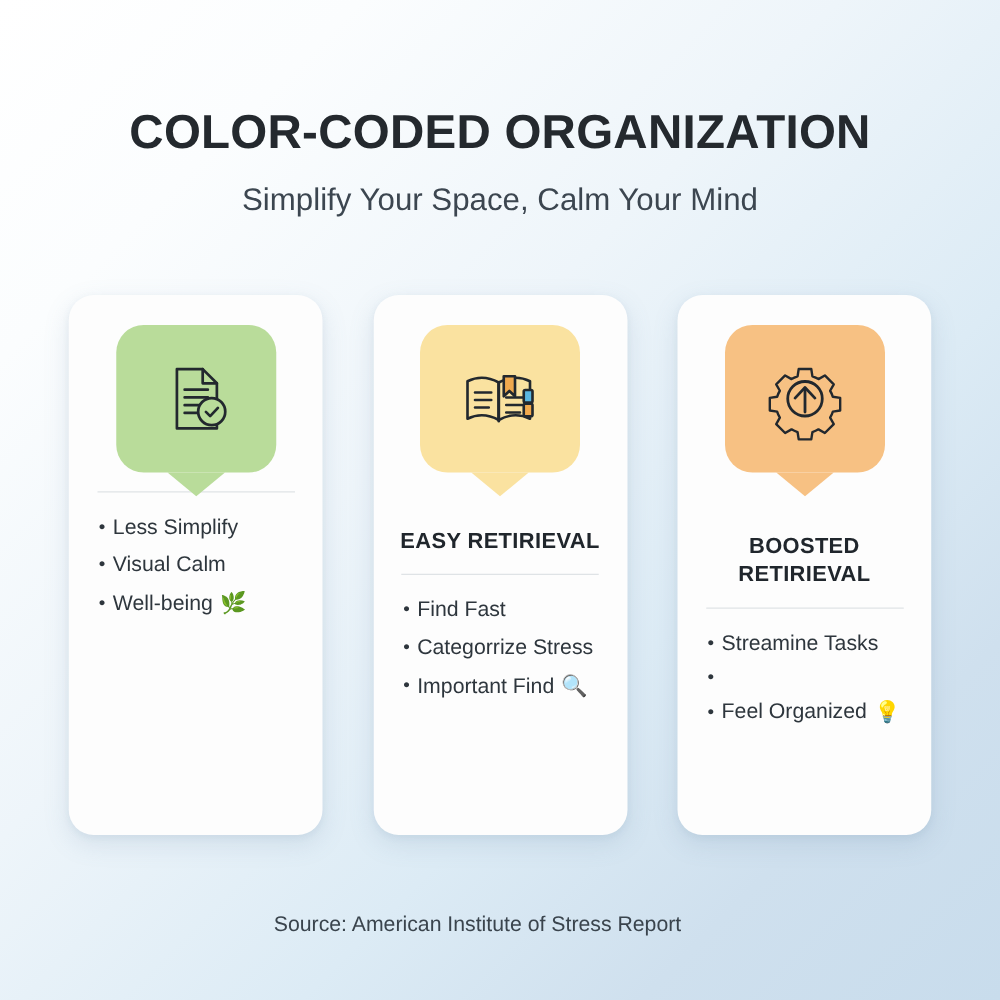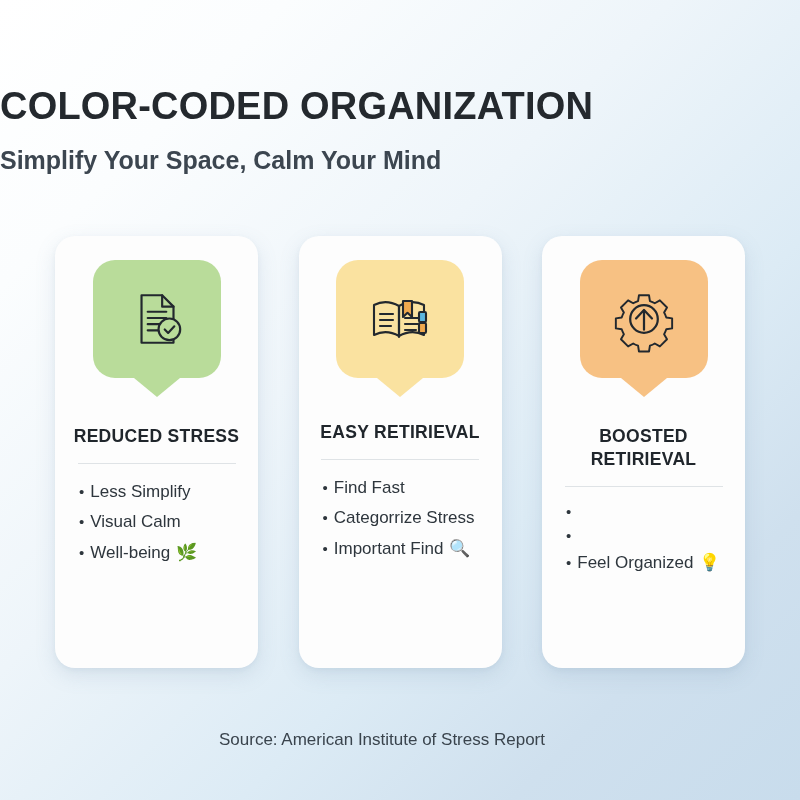--- a/index.html
+++ b/index.html
@@ -14,27 +14,27 @@
         #dcebf5 65%,
         #cfe0ee 82%,
         #c8dcec 100%);
     position:relative;
     overflow:hidden;
   }
 
   .poster { position:absolute; inset:0; }
 
   
-  .header { position:absolute; top:86px; left:0; width:800px; text-align:left; }
+  .header { position:absolute; top:86px; left:0; width:800px; text-align:center; }
   .title {
     font-size:38px; font-weight:bold; letter-spacing:0.2px;
     color:#24292e; line-height:1.1; white-space:nowrap;
   }
   .subtitle {
-    margin-top:17px; font-size:25px; font-weight:700;
+    margin-top:17px; font-size:25px; font-weight:400;
     color:#3c4650; line-height:1.2;
   }
 
   
   .cards {
     position:absolute; top:236px; left:55px;
     width:690px; height:432px;
     display:flex; justify-content:space-between;
   }
   .card {
@@ -117,21 +117,20 @@
               <path d="M17 9h20l11 11v35H17z"></path>
               <path d="M37 9v11h11"></path>
               <path d="M23 25h18M23 31h18M23 37h14M23 43h11"></path>
               <circle cx="44" cy="42" r="10.5" fill="#b9dc9a"></circle>
               <path d="M39.5 42.2l3.3 3.3 6-6.4"></path>
             </svg>
           </span>
         </div>
         <div class="badge-tail" style="border-top:19px solid #b9dc9a;"></div>
       </div>
-      <div class="card-title">REDUCED STRESS</div>
       <div class="divider"></div>
       <div class="bullets">
         <div class="bullet">
           <span class="dot">•</span>
           <span>Less Simplify</span>
           <span class="emoji"></span>
         </div>
         <div class="bullet">
           <span class="dot">•</span>
           <span>Visual Calm</span>
@@ -196,20 +195,21 @@
             </svg>
           </span>
         </div>
         <div class="badge-tail" style="border-top:19px solid #f7c183;"></div>
       </div>
       <div class="card-title">BOOSTED RETIRIEVAL</div>
       <div class="divider"></div>
       <div class="bullets">
         <div class="bullet">
           <span class="dot">•</span>
+          <span>Streamine Tasks</span>
           <span class="emoji"></span>
         </div>
         <div class="bullet">
           <span class="dot">•</span>
           <span class="emoji"></span>
         </div>
         <div class="bullet">
           <span class="dot">•</span>
           <span>Feel Organized</span>
           <span class="emoji">💡</span>

